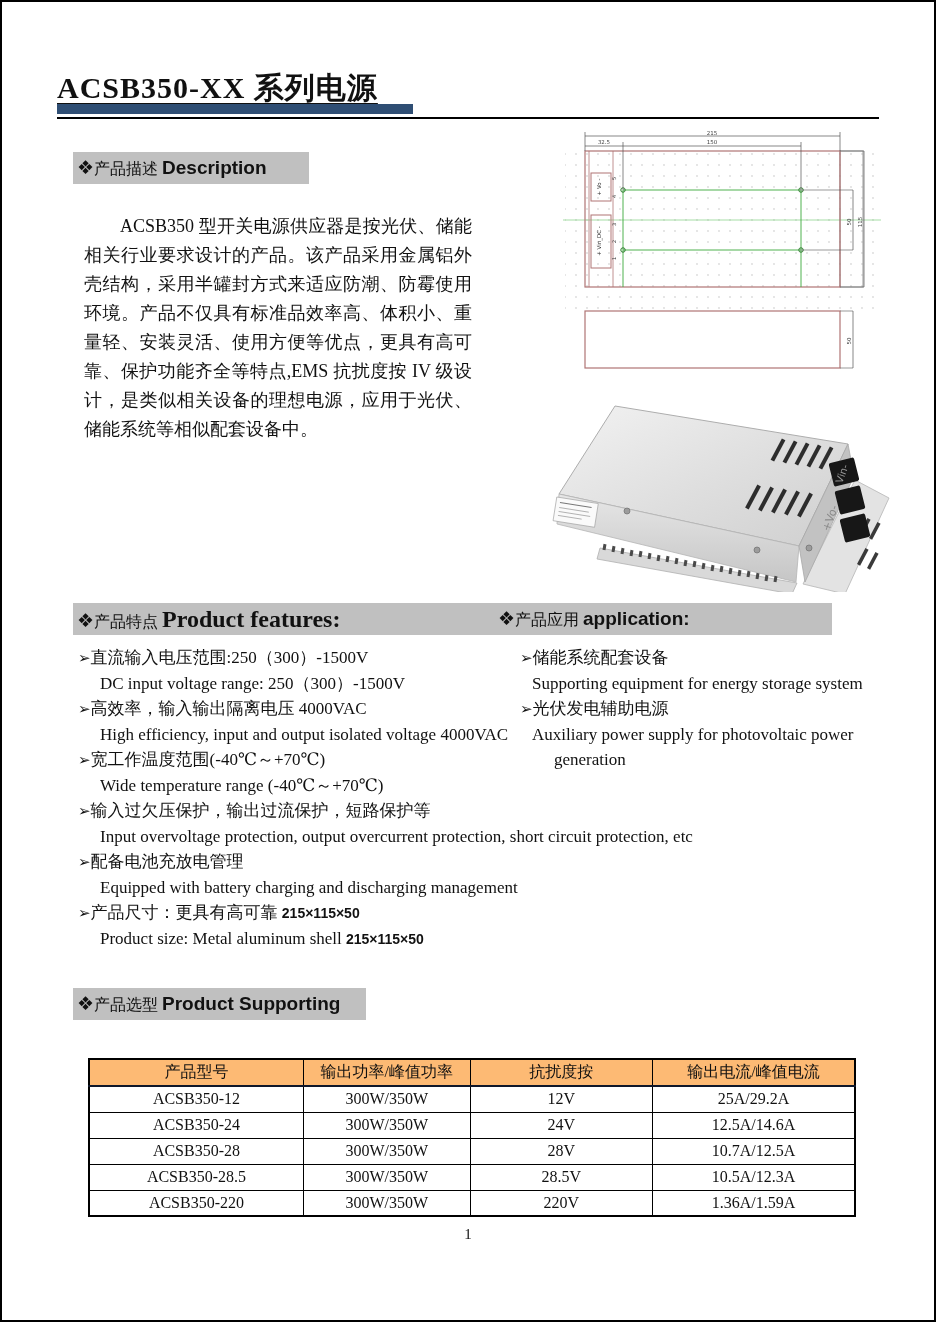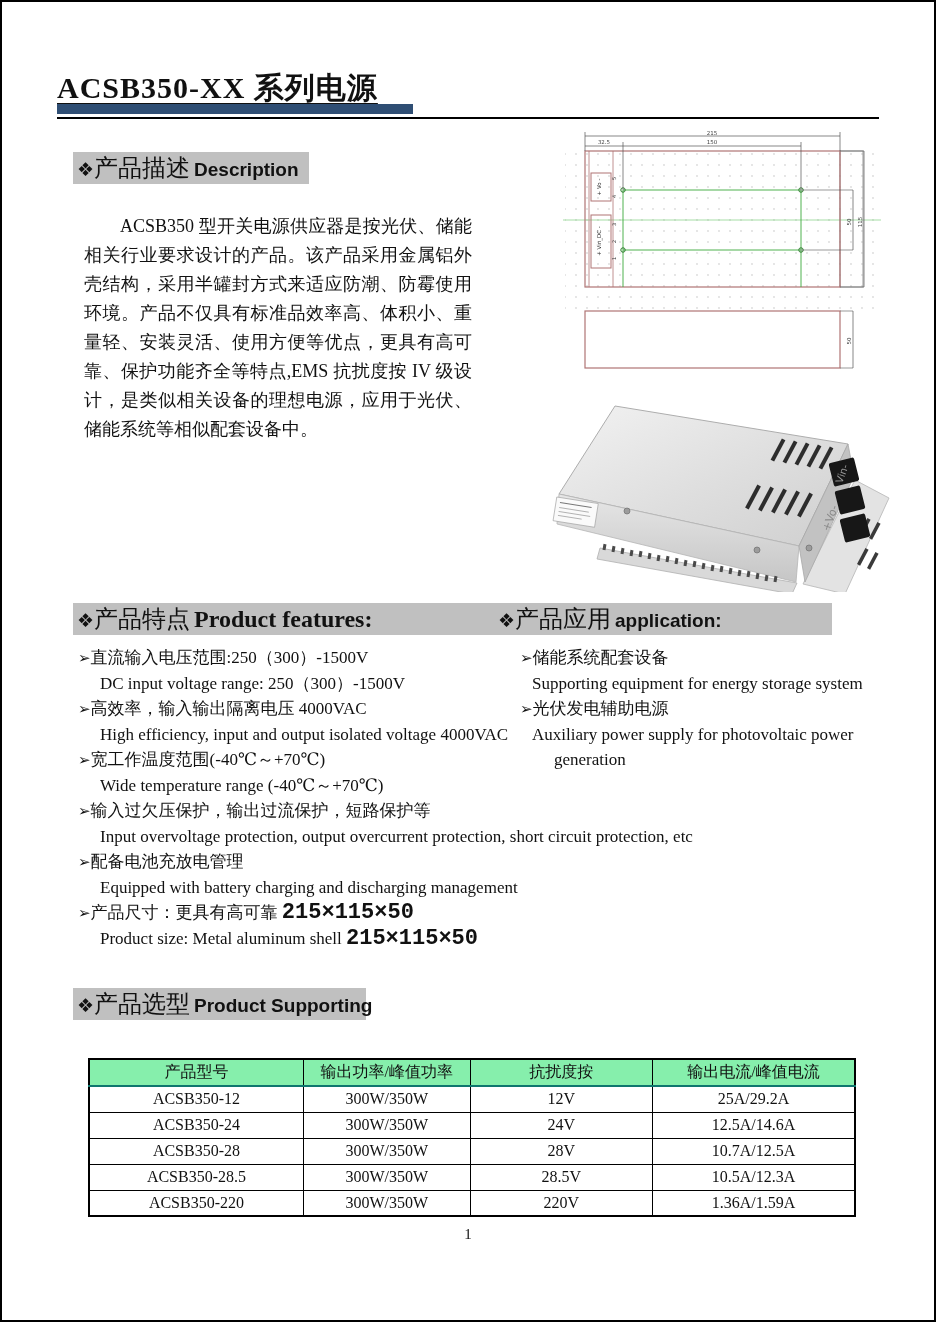--- a/index.html
+++ b/index.html
@@ -8,41 +8,41 @@
   .page { position:absolute; left:0; top:0; width:936px; height:1322px; background:#fff; overflow:hidden;padding-left:32px; }
   .page-border { position:absolute; inset:0; border:2px solid #000; pointer-events:none; }
 
   .title { position:absolute; left:57px; top:68px; font-size:30px; font-weight:bold; letter-spacing:1px;
            text-decoration:underline; text-decoration-thickness:2px; text-underline-offset:5px; }
   .title-bar { position:absolute; left:57px; top:104px; width:356px; height:10px; background:#2f4e74; }
   .title-rule { position:absolute; left:57px; top:117px; width:822px; height:2px; background:#000; }
 
   .sec-header { position:absolute; background:#c0c0c0; height:32px; line-height:32px; padding-left:4px; white-space:nowrap; }
   .sec-header .sym { font-size:19px; }
-  .sec-header .zh  { font-size:24px; }
+  .sec-header .zh  { font-size:16px; }
   .sec-header .en-sans { font-family:"Liberation Sans","DejaVu Sans",sans-serif; font-weight:bold; font-size:19px; }
   .sec-header .en-mono { font-family:Liberation Serif, serif; font-weight:bold; font-size:24px; }
 
   .desc-text { position:absolute; left:84px; top:212px; width:388px; font-size:18px; line-height:29px;
                text-align:justify; text-indent:2em; }
 
   .feat-list { position:absolute; left:78px; top:645px; width:660px; font-size:17px; }
   .feat-list .row { line-height:25px; white-space:nowrap; }
   .feat-list .en  { padding-left:22px; }
   .bullet { font-size:15px; }
-  .bold-sans { font-family:Liberation Mono, monospace; font-weight:bold; font-size:22px; }
+  .bold-sans { font-family:Liberation Sans, sans-serif; font-weight:bold; font-size:14px; }
 
   .app-list { position:absolute; left:520px; top:645px; width:352px; font-size:17px; }
   .app-list .row { line-height:25px; }
   .app-list .en  { padding-left:34px; text-indent:-22px; }
 
   .ps-table { position:absolute; left:88px; top:1058px; width:768px; border-collapse:collapse;
               font-size:16px; text-align:center; }
   .ps-table th, .ps-table td { border:1px solid #000; height:26px; font-weight:normal; }
-  .ps-table thead th { background:#86efac; height:27px; border-bottom:2px solid #0f766e; }
+  .ps-table thead th { background:#fdba74; height:27px; border-bottom:2px solid #0f172a; }
   .ps-table { border:2px solid #000; }
   .ps-table col.c1 { width:215px; } .ps-table col.c2 { width:167px; }
   .ps-table col.c3 { width:183px; } .ps-table col.c4 { width:203px; }
 
   .page-num { position:absolute; left:0; top:1226px; width:936px; text-align:center; font-size:15px; }
 
   .drawing { position:absolute; left:563px; top:130px; width:332px; height:260px; }
   .photo   { position:absolute; left:545px; top:398px; width:358px; height:194px; }
   svg text { font-family:"DejaVu Sans","Liberation Sans",sans-serif; }
 </style>

